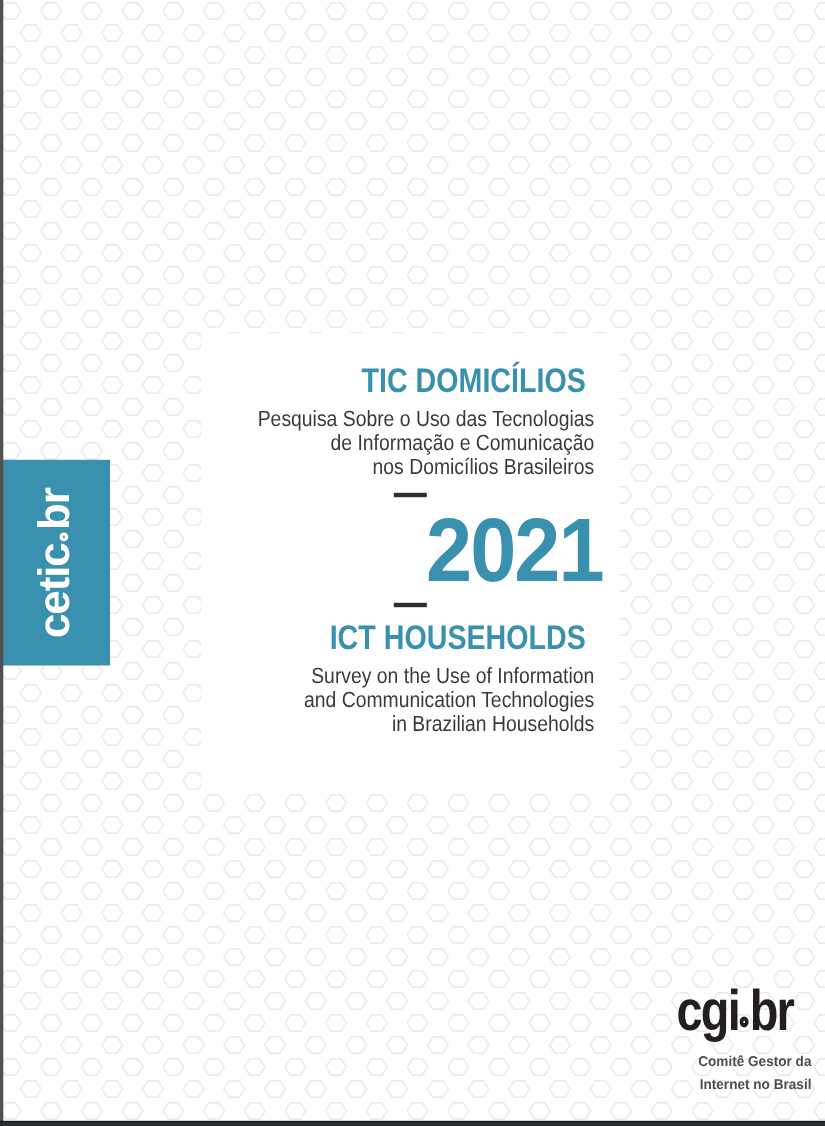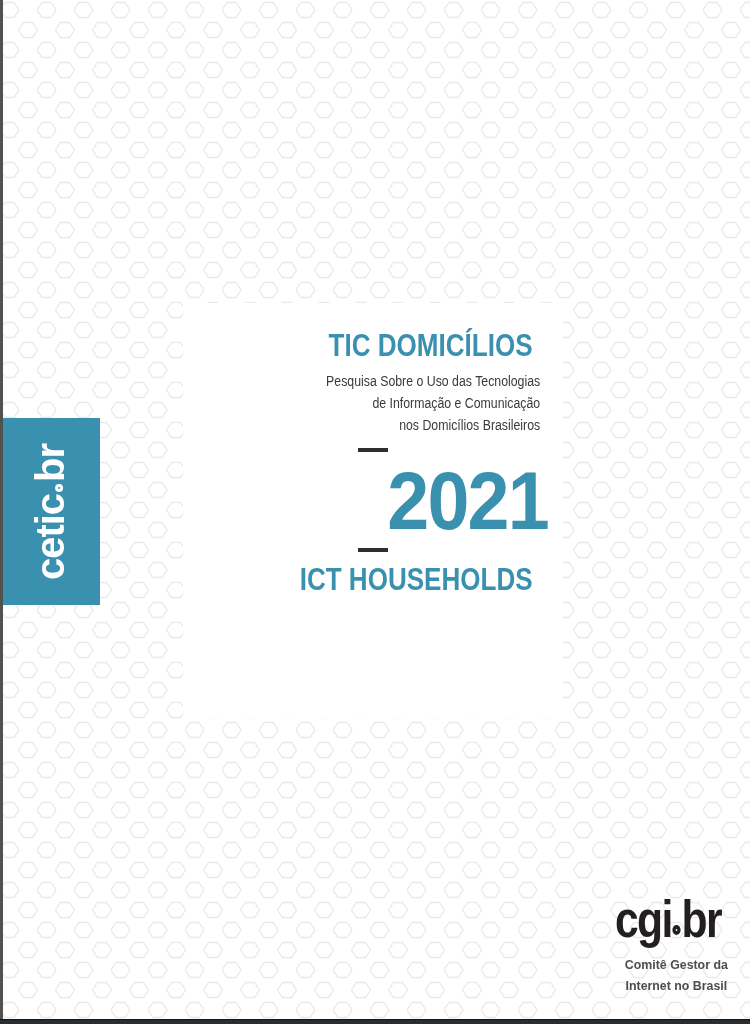--- a/index.html
+++ b/index.html
@@ -83,21 +83,21 @@
     font-size: 31px;
     font-weight: bold;
     letter-spacing: 0px;
     transform: scaleX(0.84);
     transform-origin: center;
     white-space: nowrap;
     line-height: 1.1;
   }
   .subtitle {
     margin-top: 7px;
-    font-size: 14px;
+    font-size: 20px;
     font-weight: normal;
     line-height: 22px;
   }
   .subtitle div {
     transform: scaleX(0.88);
     transform-origin: center;
     white-space: nowrap;
   }
   .dash {
     width: 30px; height: 4px;
@@ -122,21 +122,21 @@
     transform-origin: center;
     white-space: nowrap;
     line-height: 1.1;
   }
 
   
   .cgi-block {
     position: absolute;
     left: 615px; top: 893px;
     z-index: 3;
-    text-align: center;
+    text-align: right;
   }
   .cgi-logo {
     display: flex;
     align-items: baseline;
     font-size: 52px;
     font-weight: bold;
     letter-spacing: -2px;
     line-height: 1.0;
     transform: scaleX(0.82);
     transform-origin: left center;
@@ -198,20 +198,25 @@
     </div>
 
     <div class="dash"></div>
 
     <div class="year" style="color:#3A90AF">2021</div>
 
     <div class="dash second"></div>
 
     <div class="title-en" style="color:#3A90AF">ICT HOUSEHOLDS</div>
 
+    <div class="subtitle" style="color:#3A3A3C">
+      <div>Survey on the Use of Information</div>
+      <div>and Communication Technologies</div>
+      <div>in Brazilian Households</div>
+    </div>
 
   </div>
 
   <div class="cgi-block">
     <div class="cgi-logo" style="color:#231F20">
       <span>cgi</span>
       <span class="ring"></span>
       <span>br</span>
     </div>
     <div class="cgi-caption" style="color:#4D4D4F">

